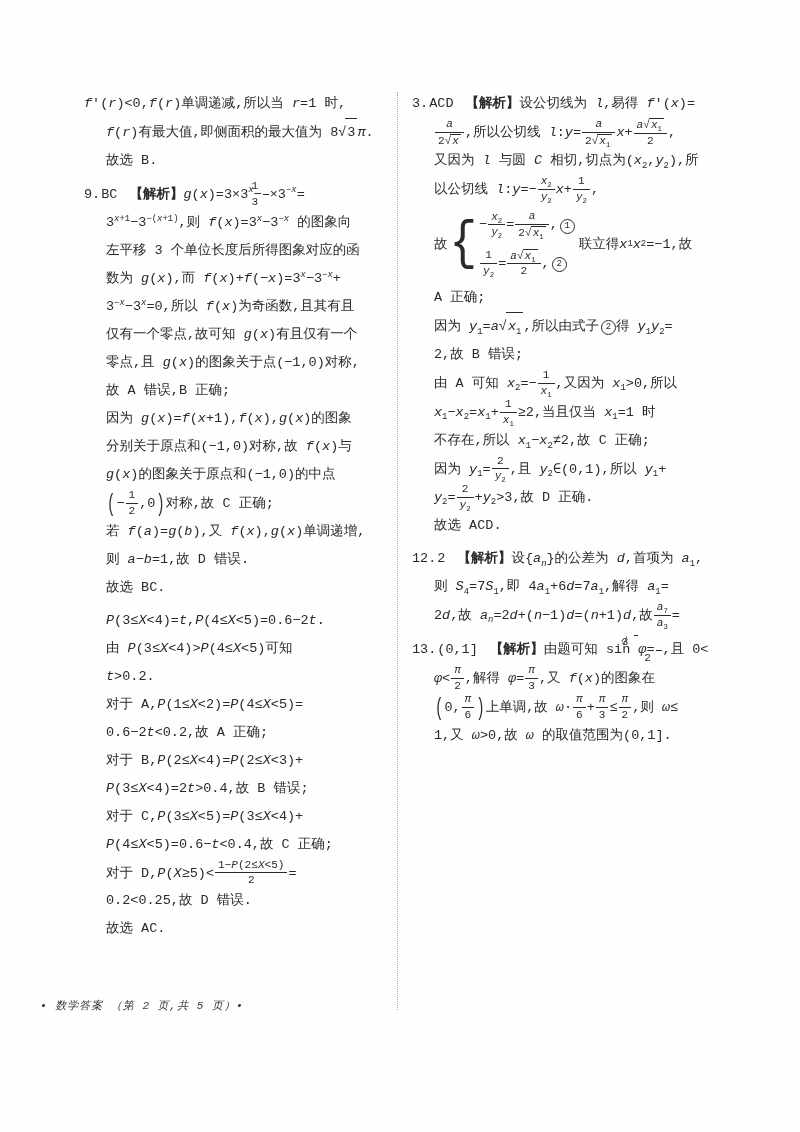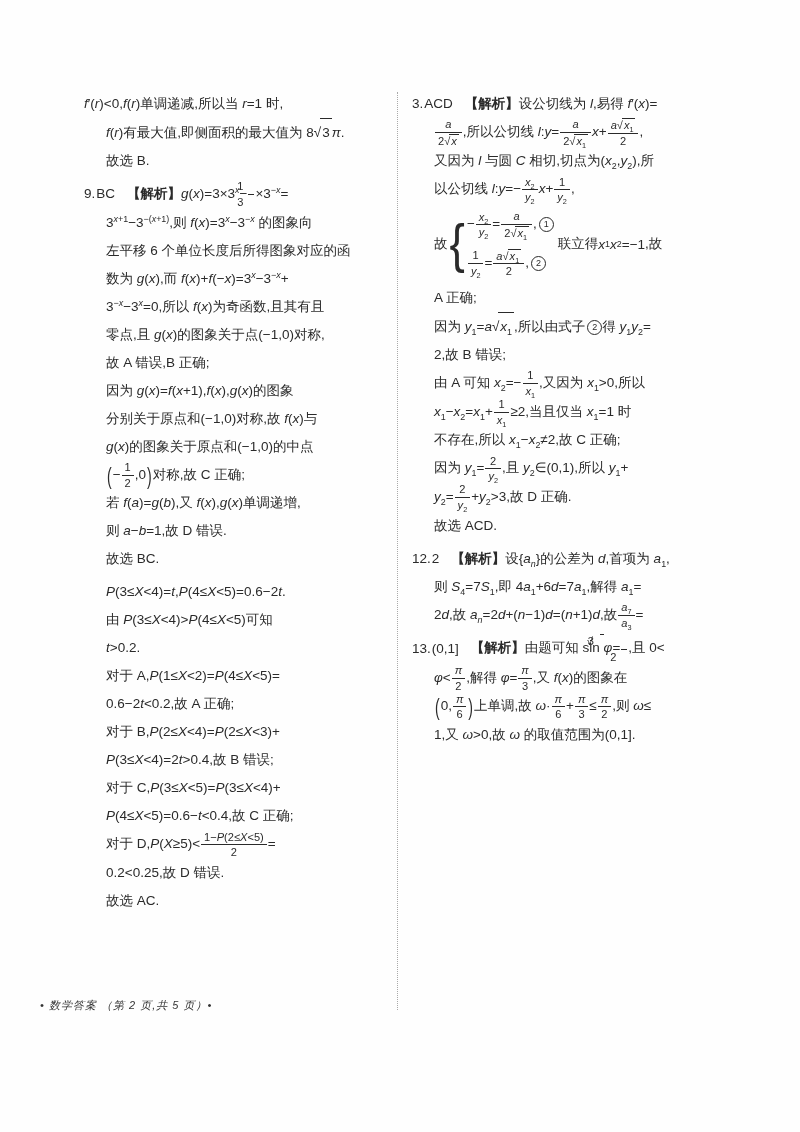--- a/index.html
+++ b/index.html
@@ -1,20 +1,20 @@
 <!DOCTYPE html>
 <html><head>
 <meta charset="utf-8">
 <style>
   html,body{margin:0;padding:0;}
   body{background:#e8e8e8;}
   .page{
     position:relative;width:800px;height:1132px;margin:0 auto;
     background:#fefefe;color:#2a2a2a;
-    font-family:Liberation Sans, sans-serif;
+    font-family:Liberation Mono, monospace;
     font-size:13.5px;overflow:hidden;
   }
   .col{position:absolute;top:90px;}
   .col-left{left:84px;width:310px;}
   .col-right{left:412px;width:368px;}
   .divider{position:absolute;left:397px;top:92px;height:918px;border-left:1px dotted #a9a9a9;width:0;}
   .block{padding-left:22px;margin-bottom:5px;}
   .line{line-height:28px;white-space:nowrap;}
   .line.first{text-indent:-22px;}
   .caseline{display:flex;align-items:center;white-space:nowrap;line-height:normal;padding:6px 0;}
@@ -45,23 +45,24 @@
 <div class="page">
   <div class="col col-left">
       <div class="block">
         <div class="line first"><span class="m"><span class="it">f</span><span>′(</span><span class="it">r</span><span>)&lt;0,</span><span class="it">f</span><span>(</span><span class="it">r</span><span>)</span></span><span class="tx">单调递减,所以当 </span><span class="m"><span class="it">r</span><span>=1</span></span><span class="tx"> 时,</span></div>
         <div class="line"><span class="m"><span class="it">f</span><span>(</span><span class="it">r</span><span>)</span></span><span class="tx">有最大值,即侧面积的最大值为 </span><span class="m"><span>8</span></span><span class="sq"><span class="rad">√</span><span class="ol"><span>3</span></span></span><span class="m"><span class="it">π</span><span>.</span></span></div>
         <div class="line"><span class="tx">故选 B.</span></div>
       </div>
       <div class="block">
         <div class="line first"><span class="mk">9.</span><span class="ansr">BC</span><span class="bold">【解析】</span><span class="m"><span class="it">g</span><span>(</span><span class="it">x</span><span>)=3×3</span></span><sup><span class="it">x</span></sup><span class="m"><span>−</span></span><span class="frac"><span class="num"><span>1</span></span><span class="den"><span>3</span></span></span><span class="m"><span>×3</span></span><sup><span>−</span><span class="it">x</span></sup><span class="m"><span>=</span></span></div>
         <div class="line"><span class="m"><span>3</span></span><sup><span class="it">x</span><span>+1</span></sup><span class="m"><span>−3</span></span><sup><span>−(</span><span class="it">x</span><span>+1)</span></sup><span class="tx">,则 </span><span class="m"><span class="it">f</span><span>(</span><span class="it">x</span><span>)=3</span></span><sup><span class="it">x</span></sup><span class="m"><span>−3</span></span><sup><span>−</span><span class="it">x</span></sup><span class="tx"> 的图象向</span></div>
-        <div class="line"><span class="tx">左平移 6 个单位长度后所得图象对应的函</span></div>
+        <div class="line"><span class="tx">左平移 3 个单位长度后所得图象对应的函</span></div>
         <div class="line"><span class="tx">数为 </span><span class="m"><span class="it">g</span><span>(</span><span class="it">x</span><span>)</span></span><span class="tx">,而 </span><span class="m"><span class="it">f</span><span>(</span><span class="it">x</span><span>)+</span><span class="it">f</span><span>(−</span><span class="it">x</span><span>)=3</span></span><sup><span class="it">x</span></sup><span class="m"><span>−3</span></span><sup><span>−</span><span class="it">x</span></sup><span class="m"><span>+</span></span></div>
         <div class="line"><span class="m"><span>3</span></span><sup><span>−</span><span class="it">x</span></sup><span class="m"><span>−3</span></span><sup><span class="it">x</span></sup><span class="m"><span>=0</span></span><span class="tx">,所以 </span><span class="m"><span class="it">f</span><span>(</span><span class="it">x</span><span>)</span></span><span class="tx">为奇函数,且其有且</span></div>
+        <div class="line"><span class="tx">仅有一个零点,故可知 </span><span class="m"><span class="it">g</span><span>(</span><span class="it">x</span><span>)</span></span><span class="tx">有且仅有一个</span></div>
         <div class="line"><span class="tx">零点,且 </span><span class="m"><span class="it">g</span><span>(</span><span class="it">x</span><span>)</span></span><span class="tx">的图象关于点</span><span class="m"><span>(−1,0)</span></span><span class="tx">对称,</span></div>
         <div class="line"><span class="tx">故 A 错误,B 正确;</span></div>
         <div class="line"><span class="tx">因为 </span><span class="m"><span class="it">g</span><span>(</span><span class="it">x</span><span>)=</span><span class="it">f</span><span>(</span><span class="it">x</span><span>+1),</span><span class="it">f</span><span>(</span><span class="it">x</span><span>),</span><span class="it">g</span><span>(</span><span class="it">x</span><span>)</span></span><span class="tx">的图象</span></div>
         <div class="line"><span class="tx">分别关于原点和</span><span class="m"><span>(−1,0)</span></span><span class="tx">对称,故 </span><span class="m"><span class="it">f</span><span>(</span><span class="it">x</span><span>)</span></span><span class="tx">与</span></div>
         <div class="line"><span class="m"><span class="it">g</span><span>(</span><span class="it">x</span><span>)</span></span><span class="tx">的图象关于原点和</span><span class="m"><span>(−1,0)</span></span><span class="tx">的中点</span></div>
         <div class="line"><span class="bp">(</span><span class="m"><span>−</span></span><span class="frac"><span class="num"><span>1</span></span><span class="den"><span>2</span></span></span><span class="m"><span>,0</span></span><span class="bp">)</span><span class="tx">对称,故 C 正确;</span></div>
         <div class="line"><span class="tx">若 </span><span class="m"><span class="it">f</span><span>(</span><span class="it">a</span><span>)=</span><span class="it">g</span><span>(</span><span class="it">b</span><span>)</span></span><span class="tx">,又 </span><span class="m"><span class="it">f</span><span>(</span><span class="it">x</span><span>),</span><span class="it">g</span><span>(</span><span class="it">x</span><span>)</span></span><span class="tx">单调递增,</span></div>
         <div class="line"><span class="tx">则 </span><span class="m"><span class="it">a</span><span>−</span><span class="it">b</span><span>=1</span></span><span class="tx">,故 D 错误.</span></div>
         <div class="line"><span class="tx">故选 BC.</span></div>
       </div>

